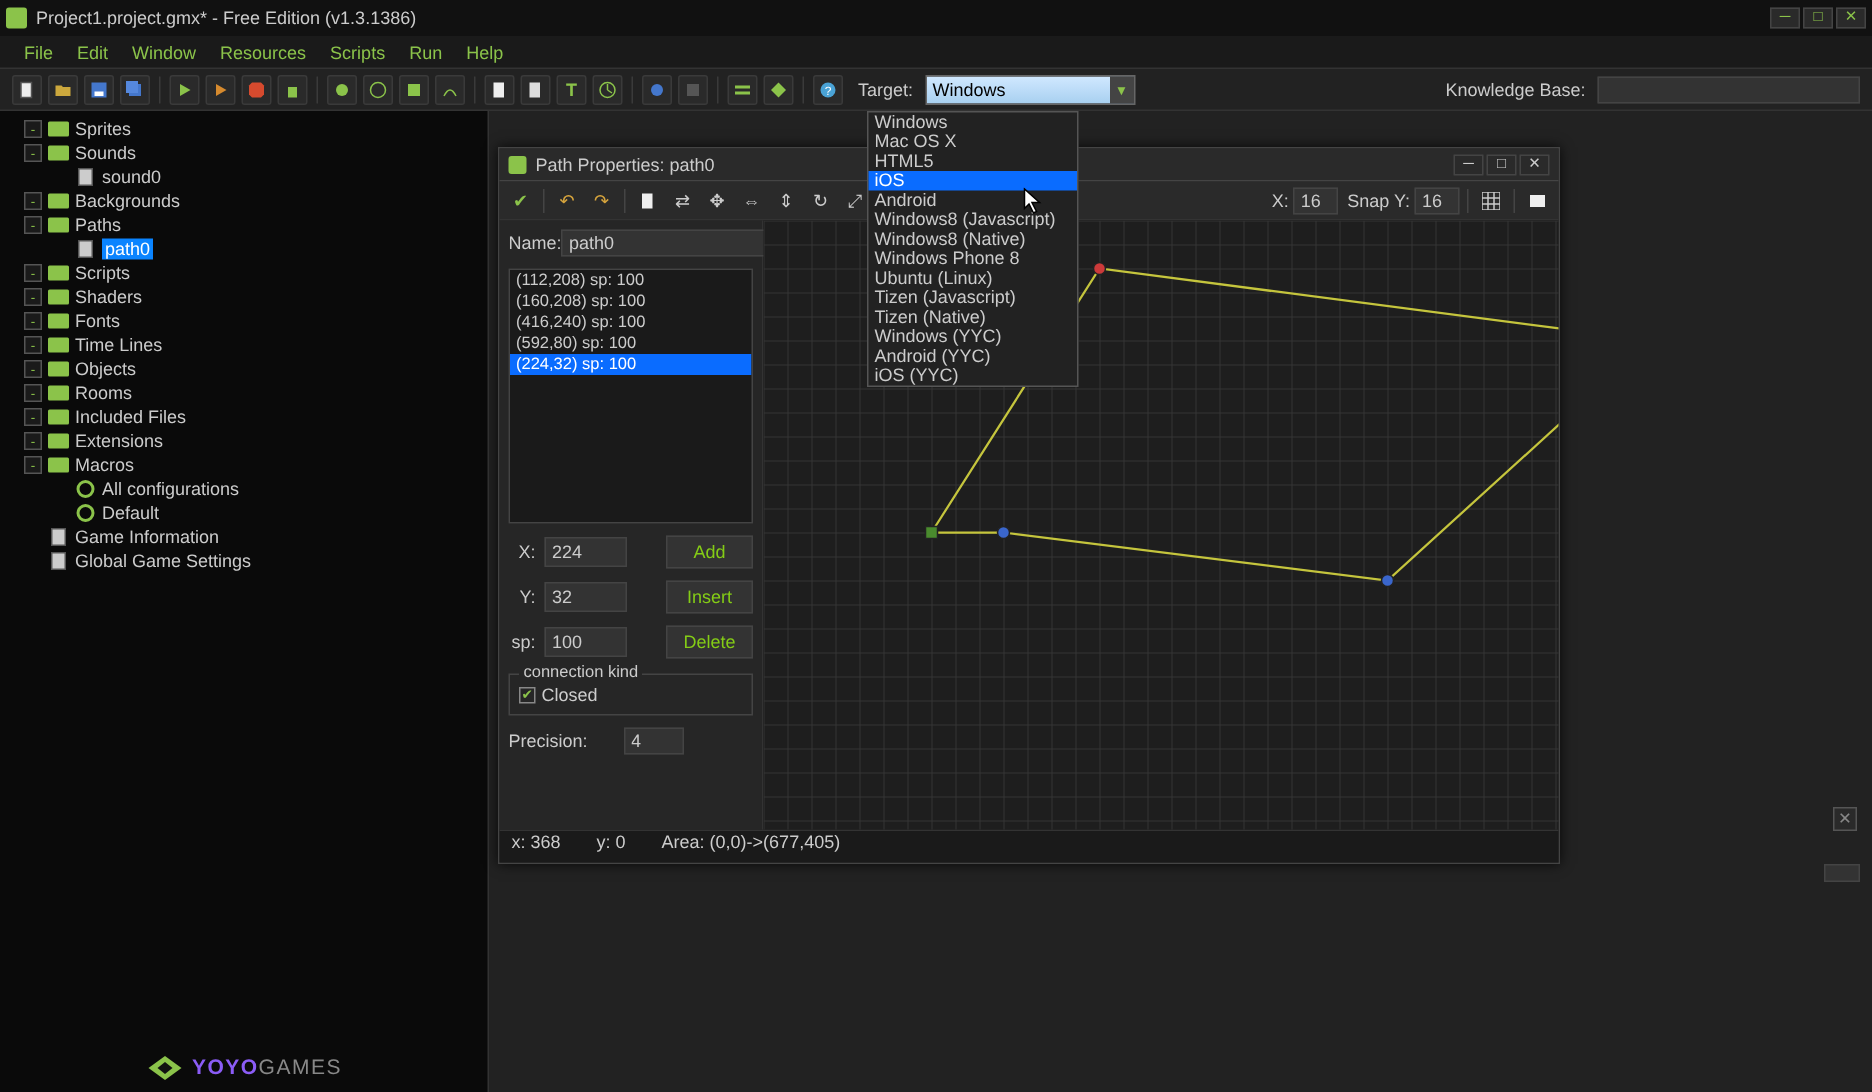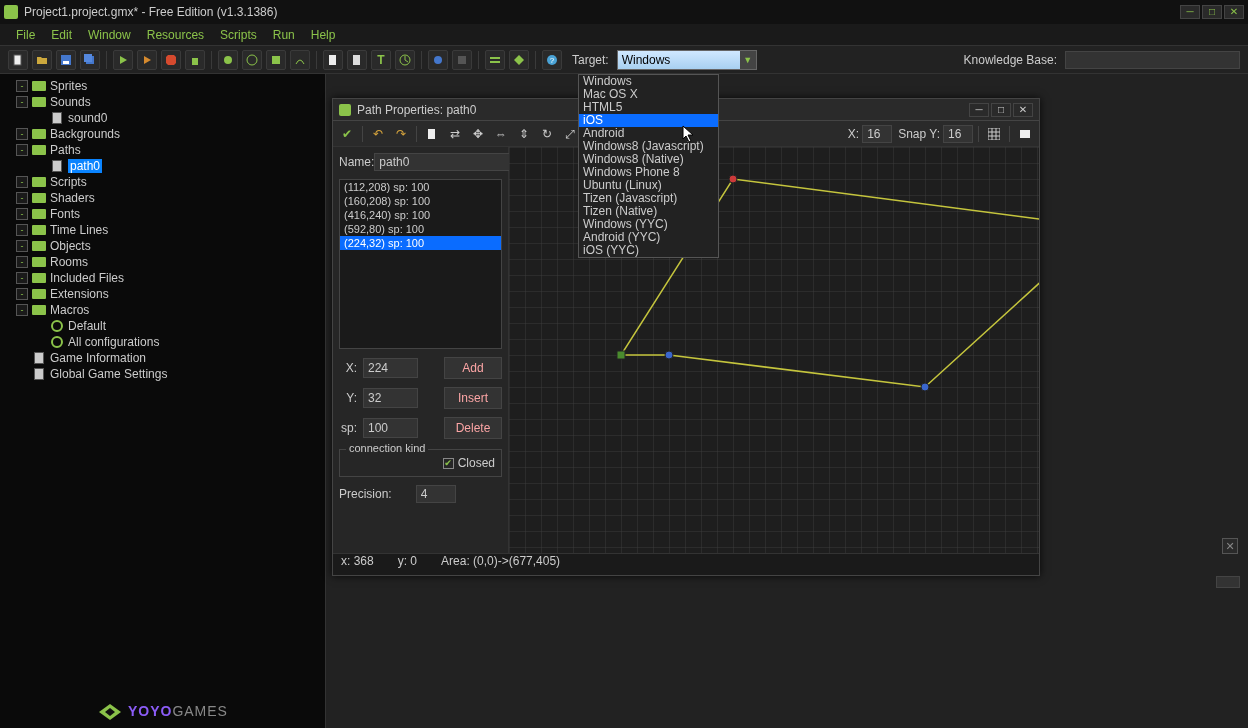--- a/index.html
+++ b/index.html
@@ -69,23 +69,23 @@
 .path-name-label { width: 38px; color: #ccc; }
 .path-name-input { flex: 1; height: 18px; background: #333; border: 1px solid #444; color: #ccc; padding: 0 4px; font-size: 12px; }
 
 .points-list { width: 100%; height: 170px; background: #1a1a1a; border: 1px solid #444; overflow: auto; }
 .point-row { padding: 1px 4px; color: #ccc; font-size: 11px; white-space: nowrap; cursor: pointer; }
 .point-row.selected { background: #0a6cff; color: #fff; }
 
 .coord-row { display: flex; align-items: center; margin-top: 8px; gap: 6px; }
 .coord-lbl { width: 18px; text-align: right; color: #ccc; }
 .coord-input { width: 55px; height: 20px; background: #333; border: 1px solid #444; color: #ccc; padding: 0 4px; font-size: 12px; }
-.coord-btn { margin-left: auto; width: 58px; height: 22px; background: #333; border: 1px solid #444; color: #fca5a5; font-size: 12px; cursor: pointer; }
-
-.conn-box { border: 1px solid #444; margin-top: 10px; padding: 6px; position: relative; display: flex; gap: 8px; justify-content: flex-end; }
+.coord-btn { margin-left: auto; width: 58px; height: 22px; background: #333; border: 1px solid #444; color: #84cc16; font-size: 12px; cursor: pointer; }
+
+.conn-box { border: 1px solid #444; margin-top: 10px; padding: 6px; position: relative; display: flex; gap: 8px; }
 .conn-box-title { position: absolute; top: -8px; left: 6px; background: #262626; padding: 0 3px; font-size: 11px; color: #ccc; }
 .radio-col { display: flex; flex-direction: column; gap: 4px; }
 .radio-row { display: flex; align-items: center; gap: 4px; font-size: 12px; color: #ccc; cursor: pointer; }
 .radio { width: 11px; height: 11px; border: 1px solid #888; border-radius: 50%; display: inline-flex; align-items: center; justify-content: center; }
 .radio.on::after { content: ''; width: 5px; height: 5px; background: #8bc34a; border-radius: 50%; }
 .check { width: 11px; height: 11px; border: 1px solid #888; display: inline-flex; align-items: center; justify-content: center; font-size: 9px; color: #8bc34a; }
 .prec-row { display: flex; align-items: center; margin-top: 8px; gap: 24px; }
 .prec-input { width: 40px; height: 18px; background: #333; border: 1px solid #444; color: #ccc; padding: 0 4px; font-size: 12px; }
 
 .path-canvas { flex: 1; position: relative; background: #1e1e1e; overflow: hidden; }
@@ -377,29 +377,29 @@
             <span class="folder-icon"></span>
           </span>
           <span class="tree-label">Macros</span>
         </div>
         <div class="tree-node">
           <span class="tree-indent" style="width: 30px;"></span>
           <span class="tree-expander blank"></span>
           <span class="tree-icon">
             <span class="c-icon"></span>
           </span>
-          <span class="tree-label">Default</span>
+          <span class="tree-label">All configurations</span>
         </div>
         <div class="tree-node">
           <span class="tree-indent" style="width: 30px;"></span>
           <span class="tree-expander blank"></span>
           <span class="tree-icon">
             <span class="c-icon"></span>
           </span>
-          <span class="tree-label">All configurations</span>
+          <span class="tree-label">Default</span>
         </div>
         <div class="tree-node">
           <span class="tree-indent" style="width: 12px;"></span>
           <span class="tree-expander blank"></span>
           <span class="tree-icon">
             <span class="file-icon"></span>
           </span>
           <span class="tree-label">Game Information</span>
         </div>
         <div class="tree-node">

